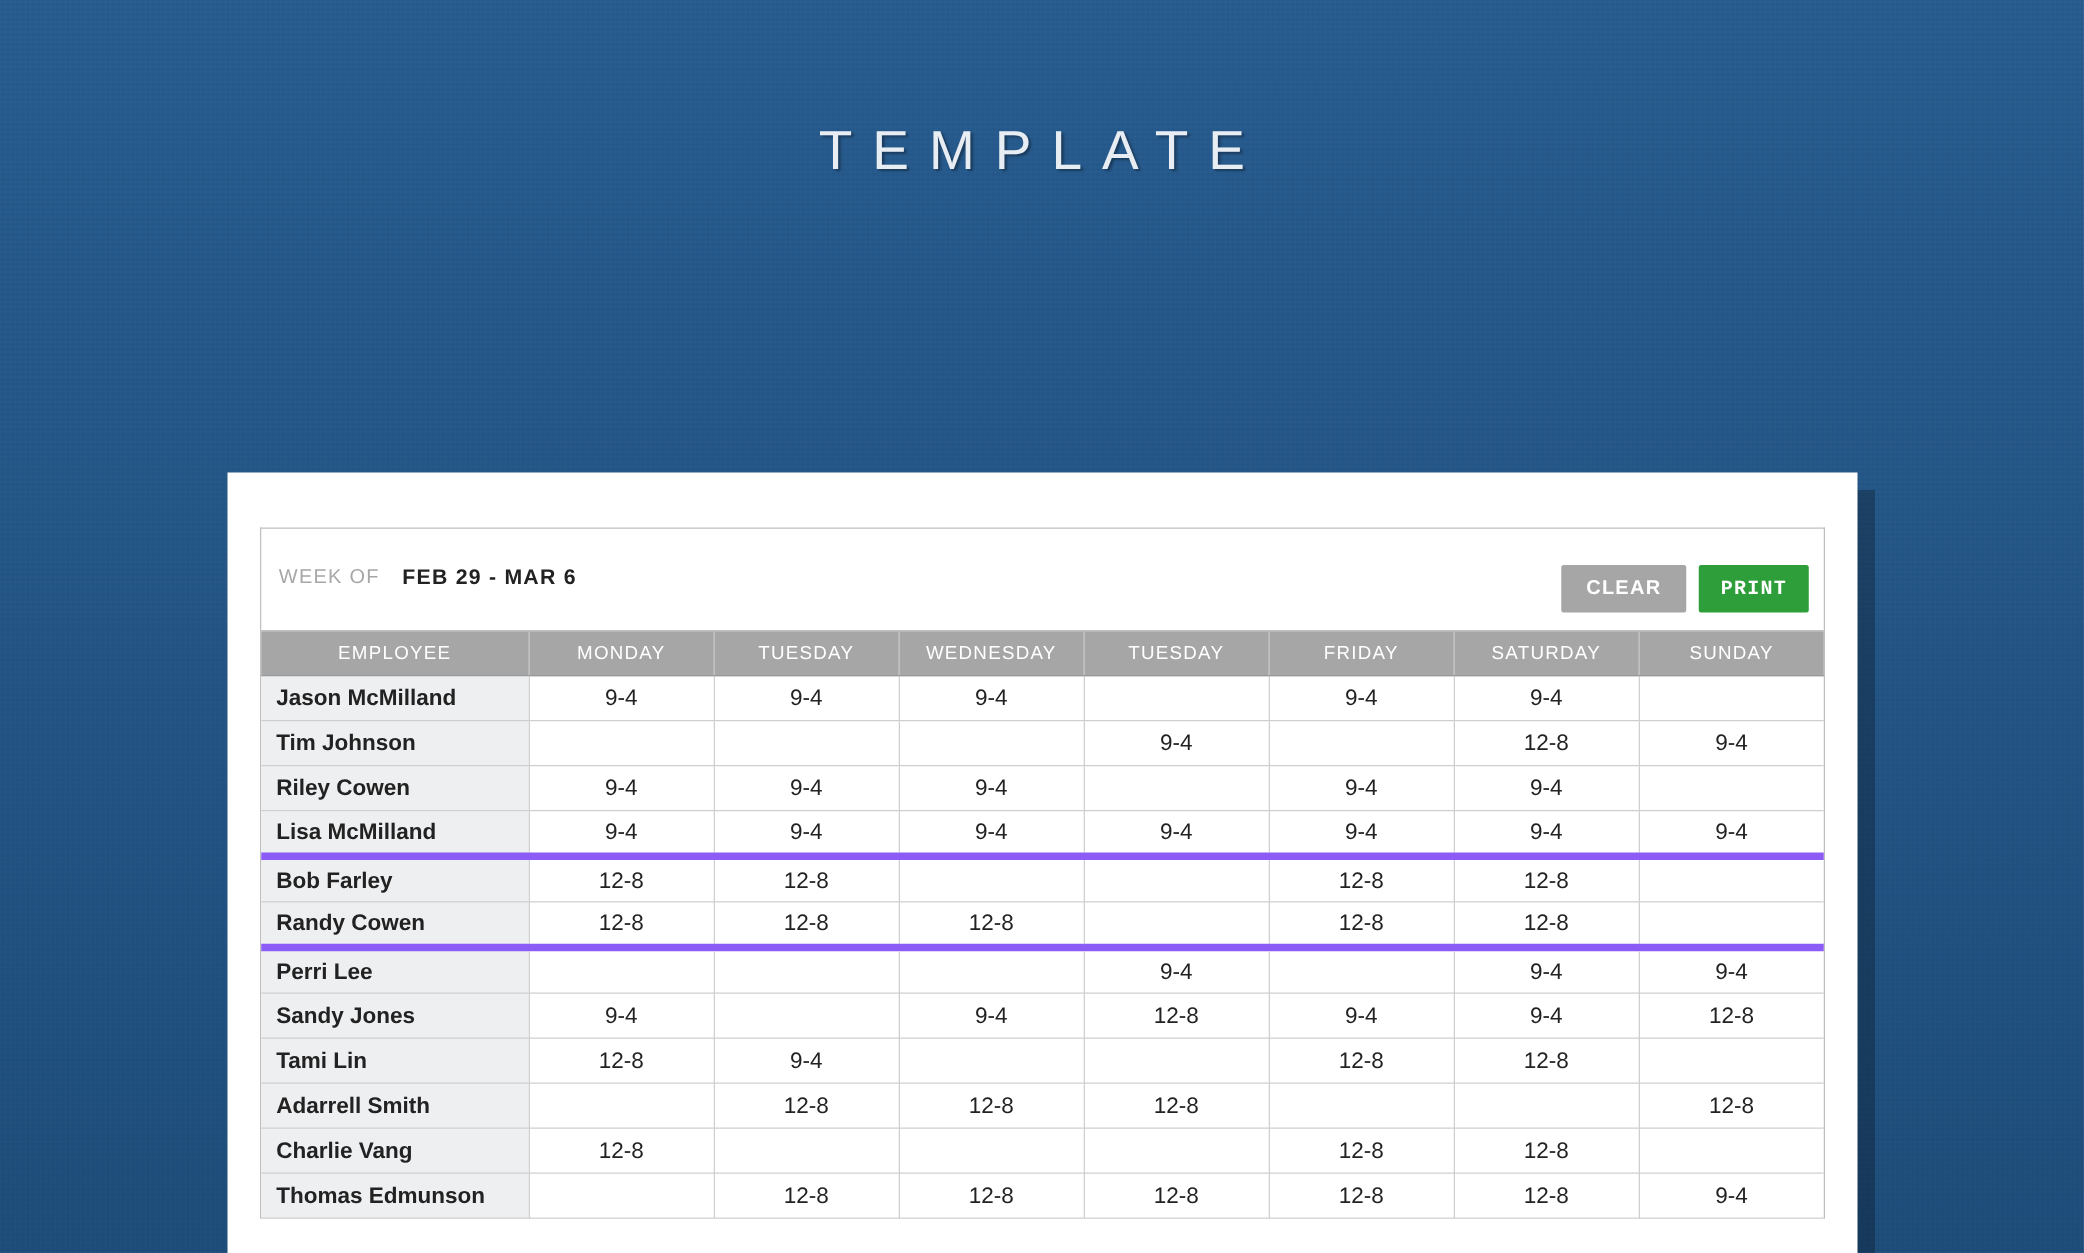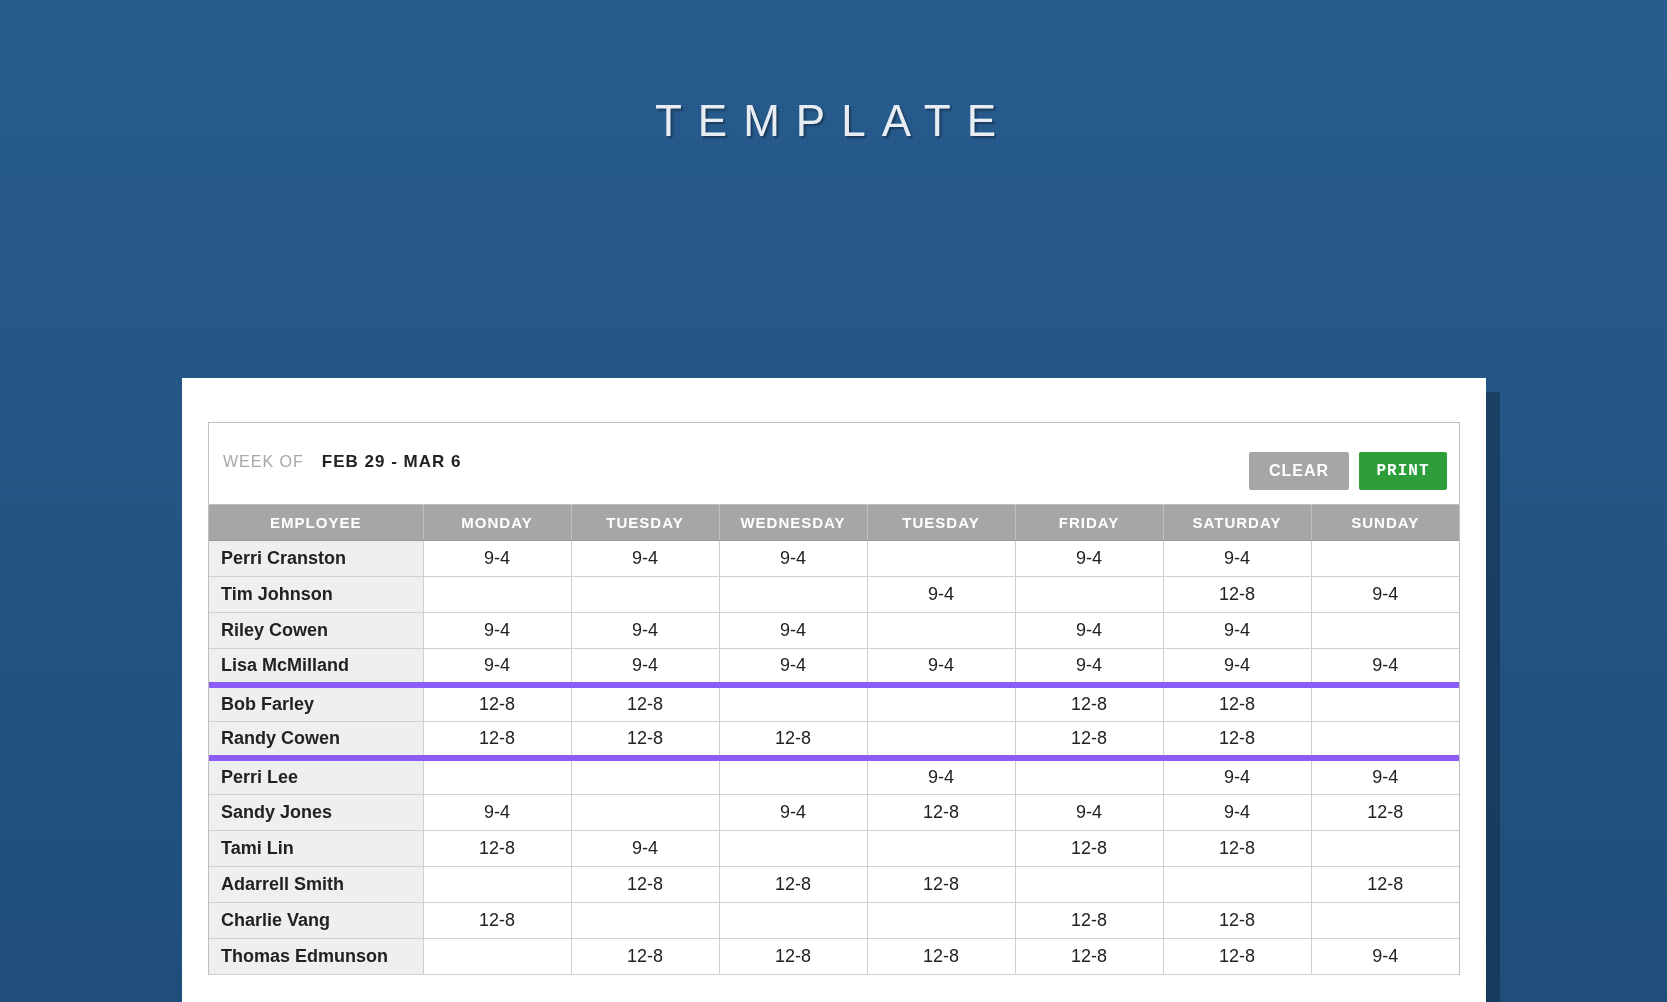--- a/index.html
+++ b/index.html
@@ -106,21 +106,21 @@
   table {
     width: 100%;
     border-collapse: collapse;
     table-layout: fixed;
     font-size: 18px;
   }
 
   thead th {
     background: #a6a6a6;
     color: #fff;
-    font-weight: 700;
+    font-weight: 400;
     font-size: 15px;
     letter-spacing: 1px;
     padding: 9px 16px;
     text-align: center;
     border-right: 1px solid #bfbfbf;
     border-bottom: 1px solid #9a9a9a;
   }
   thead th:first-child {
     width: 214px;
   }
@@ -178,21 +178,21 @@
           <th>TUESDAY</th>
           <th>WEDNESDAY</th>
           <th>TUESDAY</th>
           <th>FRIDAY</th>
           <th>SATURDAY</th>
           <th>SUNDAY</th>
         </tr>
       </thead>
       <tbody id="rows-body">
       <tr>
-            <td>Perri Cranston</td>
+            <td>Jason McMilland</td>
             <td>9-4</td>
             <td>9-4</td>
             <td>9-4</td>
             <td></td>
             <td>9-4</td>
             <td>9-4</td>
             <td></td>
           </tr>
           <tr>
             <td>Tim Johnson</td>

